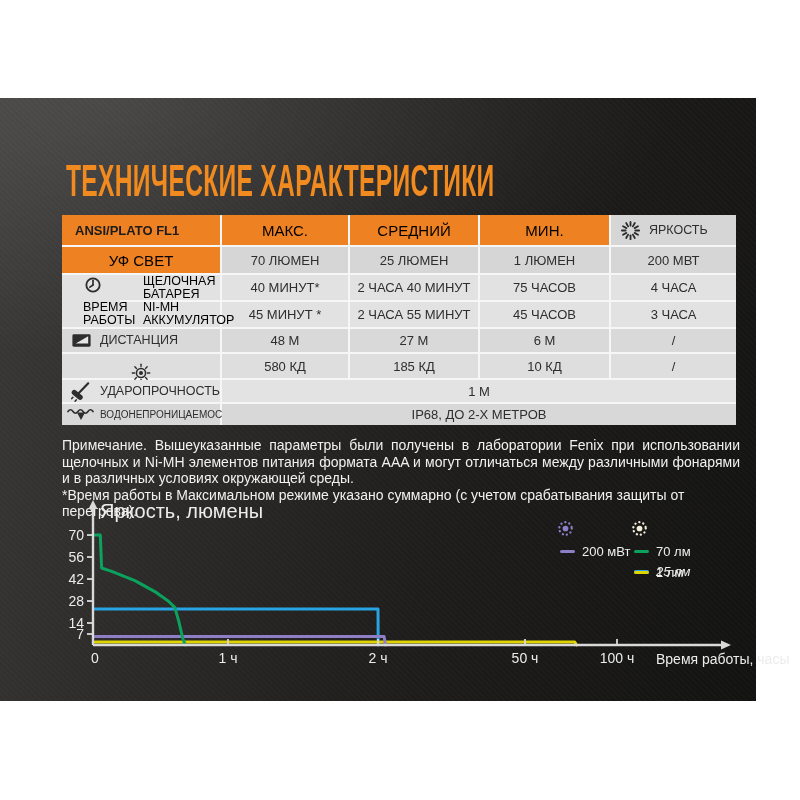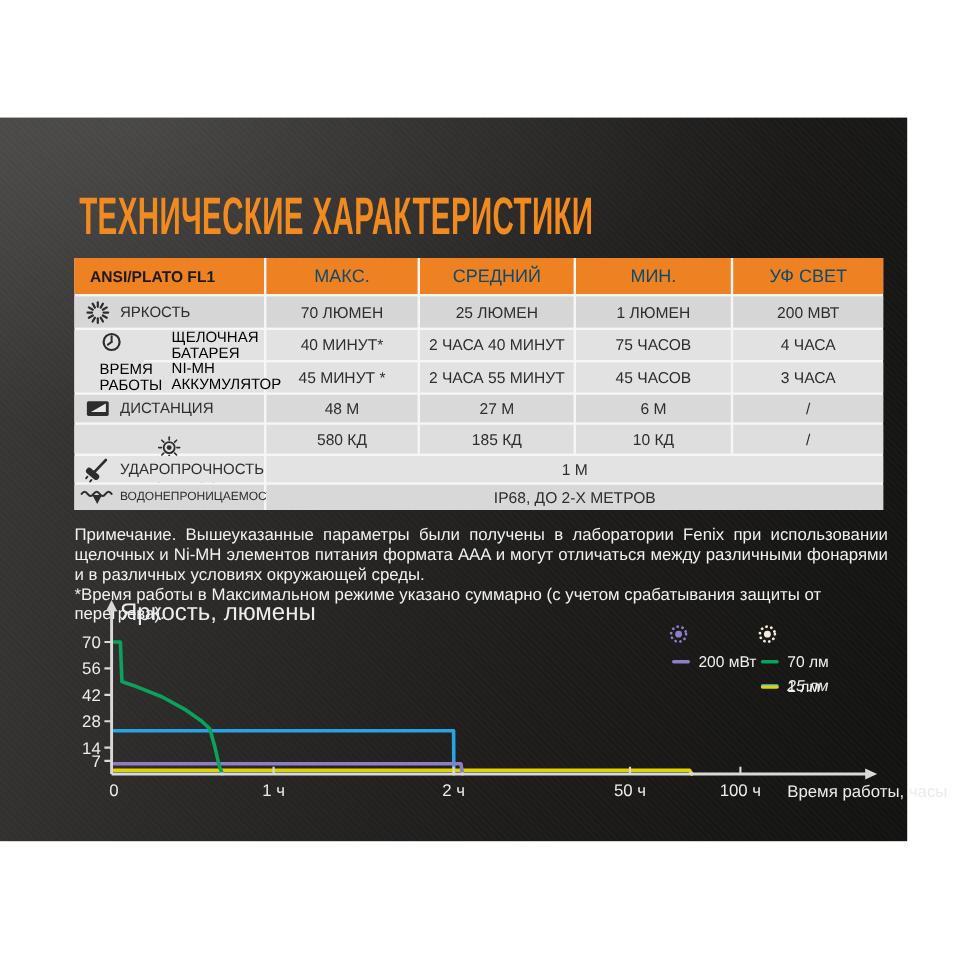--- a/index.html
+++ b/index.html
@@ -12,21 +12,21 @@
   .title{position:absolute;left:66px;top:58px;margin:0;font-size:44px;font-weight:bold;color:#f18a1f;
     transform:scaleX(0.56);transform-origin:left center;white-space:nowrap;letter-spacing:0.5px;}
   
   .spec-table{position:absolute;left:62px;top:117px;display:grid;
     grid-template-columns:158px 126px 128px 129px 125px;
     grid-template-rows:30px 26px 25px 25px 23px 24px 22px 21px;
     gap:2px;background:#f6f6f6;}
   .cell{display:flex;align-items:center;justify-content:center;color:#2e2e2e;}
   .hcell{background:#ee8122;}
   .hfirst{justify-content:flex-start;padding-left:13px;font-weight:bold;font-size:13px;color:#1c1c1c;}
-  .hval{color:#0c4a6e;font-size:15px;}
+  .hval{color:#000000;font-size:15px;}
   .lcell{justify-content:flex-start;}
   .icon-box{width:38px;display:flex;align-items:center;justify-content:center;flex:0 0 38px;}
   .llabel{font-size:12.5px;line-height:13px;}
   .vcell{font-size:13px;}
   .bg-a{background:#d6d6d6;} .bg-b{background:#e2e2e2;} .bg-c{background:#d9d9d9;}
   .bg-d{background:#dedede;flex-direction:column;} .bg-e{background:#e3e3e3;} .bg-f{background:#d8d8d8;}
   .runtime-cell{display:flex;align-items:stretch;position:relative;}
   .rt-left{flex:0 0 56px;display:flex;flex-direction:column;align-items:flex-start;justify-content:center;padding-left:21px;}
   .rt-left .llabel{margin-top:2px;width:52px;}
   .rt-sub{flex:1;display:flex;flex-direction:column;}
@@ -56,22 +56,20 @@
 <div class="slide">
 
   <h1 class="title">ТЕХНИЧЕСКИЕ ХАРАКТЕРИСТИКИ</h1>
 
   <div class="spec-table">
 
     <div class="cell hcell hfirst">ANSI/PLATO FL1</div>
     <div class="cell hcell hval">МАКС.</div>
     <div class="cell hcell hval">СРЕДНИЙ</div>
     <div class="cell hcell hval">МИН.</div>
-    <div class="cell hcell hval">УФ СВЕТ</div>
-
     <div class="cell lcell bg-a">
       <span class="icon-box">
         <svg class="ic" width="23" height="23" viewBox="0 0 24 24">
           <g stroke="currentColor" stroke-width="1.9" stroke-linecap="round">
             <line x1="17" y1="12" x2="21" y2="12"></line>
             <line x1="17" y1="12" x2="21" y2="12" transform="rotate(30 12 12)"></line>
             <line x1="17" y1="12" x2="21" y2="12" transform="rotate(60 12 12)"></line>
             <line x1="17" y1="12" x2="21" y2="12" transform="rotate(90 12 12)"></line>
             <line x1="17" y1="12" x2="21" y2="12" transform="rotate(120 12 12)"></line>
             <line x1="17" y1="12" x2="21" y2="12" transform="rotate(150 12 12)"></line>
@@ -79,20 +77,22 @@
             <line x1="17" y1="12" x2="21" y2="12" transform="rotate(210 12 12)"></line>
             <line x1="17" y1="12" x2="21" y2="12" transform="rotate(240 12 12)"></line>
             <line x1="17" y1="12" x2="21" y2="12" transform="rotate(270 12 12)"></line>
             <line x1="17" y1="12" x2="21" y2="12" transform="rotate(300 12 12)"></line>
             <line x1="17" y1="12" x2="21" y2="12" transform="rotate(330 12 12)"></line>
           </g>
         </svg>
       </span>
       <span class="llabel">ЯРКОСТЬ</span>
     </div>
+
+    <div class="cell hcell hval">УФ СВЕТ</div>
     <div class="cell vcell bg-a">70 ЛЮМЕН</div>
     <div class="cell vcell bg-a">25 ЛЮМЕН</div>
     <div class="cell vcell bg-a">1 ЛЮМЕН</div>
     <div class="cell vcell bg-a">200 МВТ</div>
 
     <div class="runtime-cell bg-b" style="grid-row:3/5;grid-column:1;">
       <div class="rt-left">
         <span>
           <svg class="ic" width="20" height="20" viewBox="0 0 24 24">
             <circle cx="12" cy="12" r="8" fill="none" stroke="currentColor" stroke-width="2.2"></circle>

